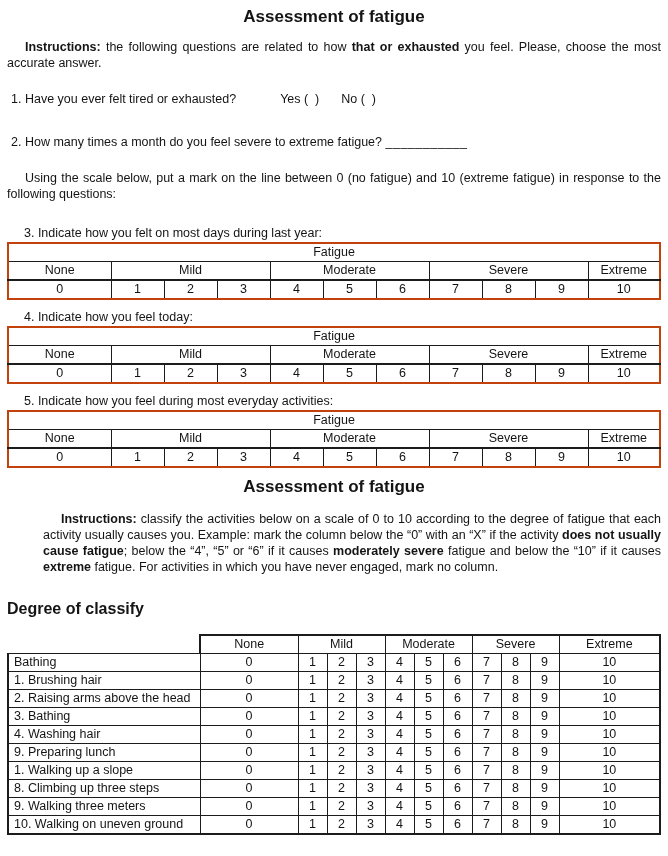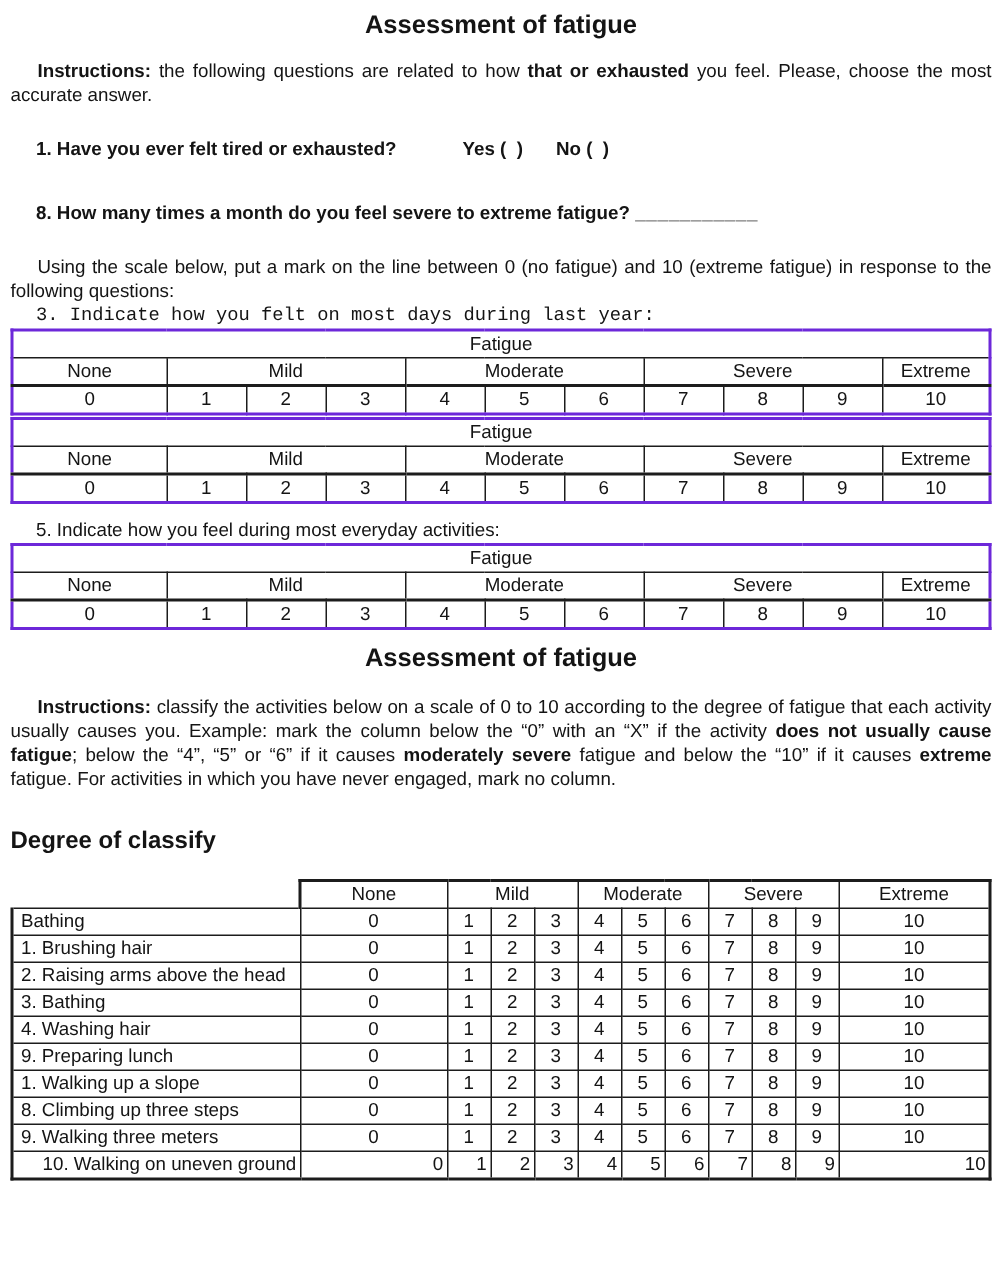--- a/index.html
+++ b/index.html
@@ -9,57 +9,57 @@
     padding:8px 7px 0 7px;
     font-family:"Liberation Sans", sans-serif;
     font-size:12.5px;line-height:16px;
   }
   .b{font-weight:700;}
   h1,h2,p{margin:0;}
   .doc-title{font-size:17px;line-height:18px;font-weight:700;text-align:center;}
   .title-1{margin-top:0;}
   .para{text-align:justify;text-indent:18px;}
   .para-1{margin-top:13px;}
-  .question{margin-left:17px;font-weight:bold;}
+  .question{margin-left:4px;}
   .q1{margin-top:20px;}
   .q2{margin-top:27px;}
   .scale-intro{margin-top:20px;}
-  .q-label{margin-left:17px;font-family:Liberation Mono, monospace;}
+  .q-label{margin-top:23px;margin-left:17px;}
   .q-label-mid{margin-top:9px;margin-left:17px;}
   .answer{margin-left:22px;}
   .answer-first{margin-left:44px;}
   .blank-line{letter-spacing:0.5px;}
   table{border-collapse:collapse;table-layout:fixed;margin-top:1px;}
   td{border:1px solid #1c1c1c;text-align:center;vertical-align:middle;
      height:17px;padding:0 2px;font-size:12.5px;line-height:15px;overflow:hidden;white-space:nowrap;}
-  .scale-table{border:2px solid #6d28d9;width:652px;}
+  .scale-table{border:2px solid #c2410c;width:652px;}
   .scale-table tr.cat-row td{border-bottom:2px solid #1c1c1c;}
   .activity-table{width:652px;margin-top:17px;}
   .activity-table td.blank{border:none;background:transparent;}
   .activity-table tr:first-child td:not(.blank){border-top:2px solid #1c1c1c;}
   .activity-table td.edge-left{border-left:2px solid #1c1c1c;}
   .activity-table td:last-child{border-right:2px solid #1c1c1c;}
-  .activity-table tr:last-child td{border-bottom:2px solid #1c1c1c;text-align:right;}
+  .activity-table tr:last-child td{border-bottom:2px solid #1c1c1c;}
   .activity-table td.row-label{text-align:left;padding-left:5px;}
   .title-2{margin-top:10px;}
-  .para-2{margin-top:15px;}
+  .para-2{margin-top:15px;margin-left:36px;}
   .sub-heading{margin-top:25px;font-size:16px;line-height:17px;font-weight:700;text-align:left;}
 </style>
 </head>
 <body>
 
 <div class="page">
 
   <h1 class="doc-title title-1">Assessment of fatigue</h1>
 
   <p class="para para-1"><span class="b">Instructions:</span><span> the following questions are related to how </span><span class="b">that or exhausted</span><span> you feel. Please, choose the most accurate answer.</span></p>
 
   <p class="question q1"><span>1. Have you ever felt tired or exhausted?</span><span class="answer answer-first">Yes (&nbsp;&nbsp;)</span><span class="answer">No (&nbsp;&nbsp;)</span></p>
 
-  <p class="question q2"><span>8. How many times a month do you feel severe to extreme fatigue?</span> <span class="blank-line">___________</span></p>
+  <p class="question q2"><span>2. How many times a month do you feel severe to extreme fatigue?</span> <span class="blank-line">___________</span></p>
 
   <p class="para scale-intro">Using the scale below, put a mark on the line between 0 (no fatigue) and 10 (extreme fatigue) in response to the following questions:</p>
 
   <p class="q-label">3. Indicate how you felt on most days during last year:</p>
   <table class="scale-table">
       <colgroup>
         <col style="width: 103px;">
         <col style="width: 53px;">
         <col style="width: 53px;">
         <col style="width: 53px;">
@@ -91,20 +91,21 @@
           <td>5</td>
           <td>6</td>
           <td>7</td>
           <td>8</td>
           <td>9</td>
           <td>10</td>
         </tr>
       </tbody>
     </table>
 
+  <p class="q-label-mid">4. Indicate how you feel today:</p>
   <table class="scale-table">
       <colgroup>
         <col style="width: 103px;">
         <col style="width: 53px;">
         <col style="width: 53px;">
         <col style="width: 53px;">
         <col style="width: 53px;">
         <col style="width: 53px;">
         <col style="width: 53px;">
         <col style="width: 53px;">

